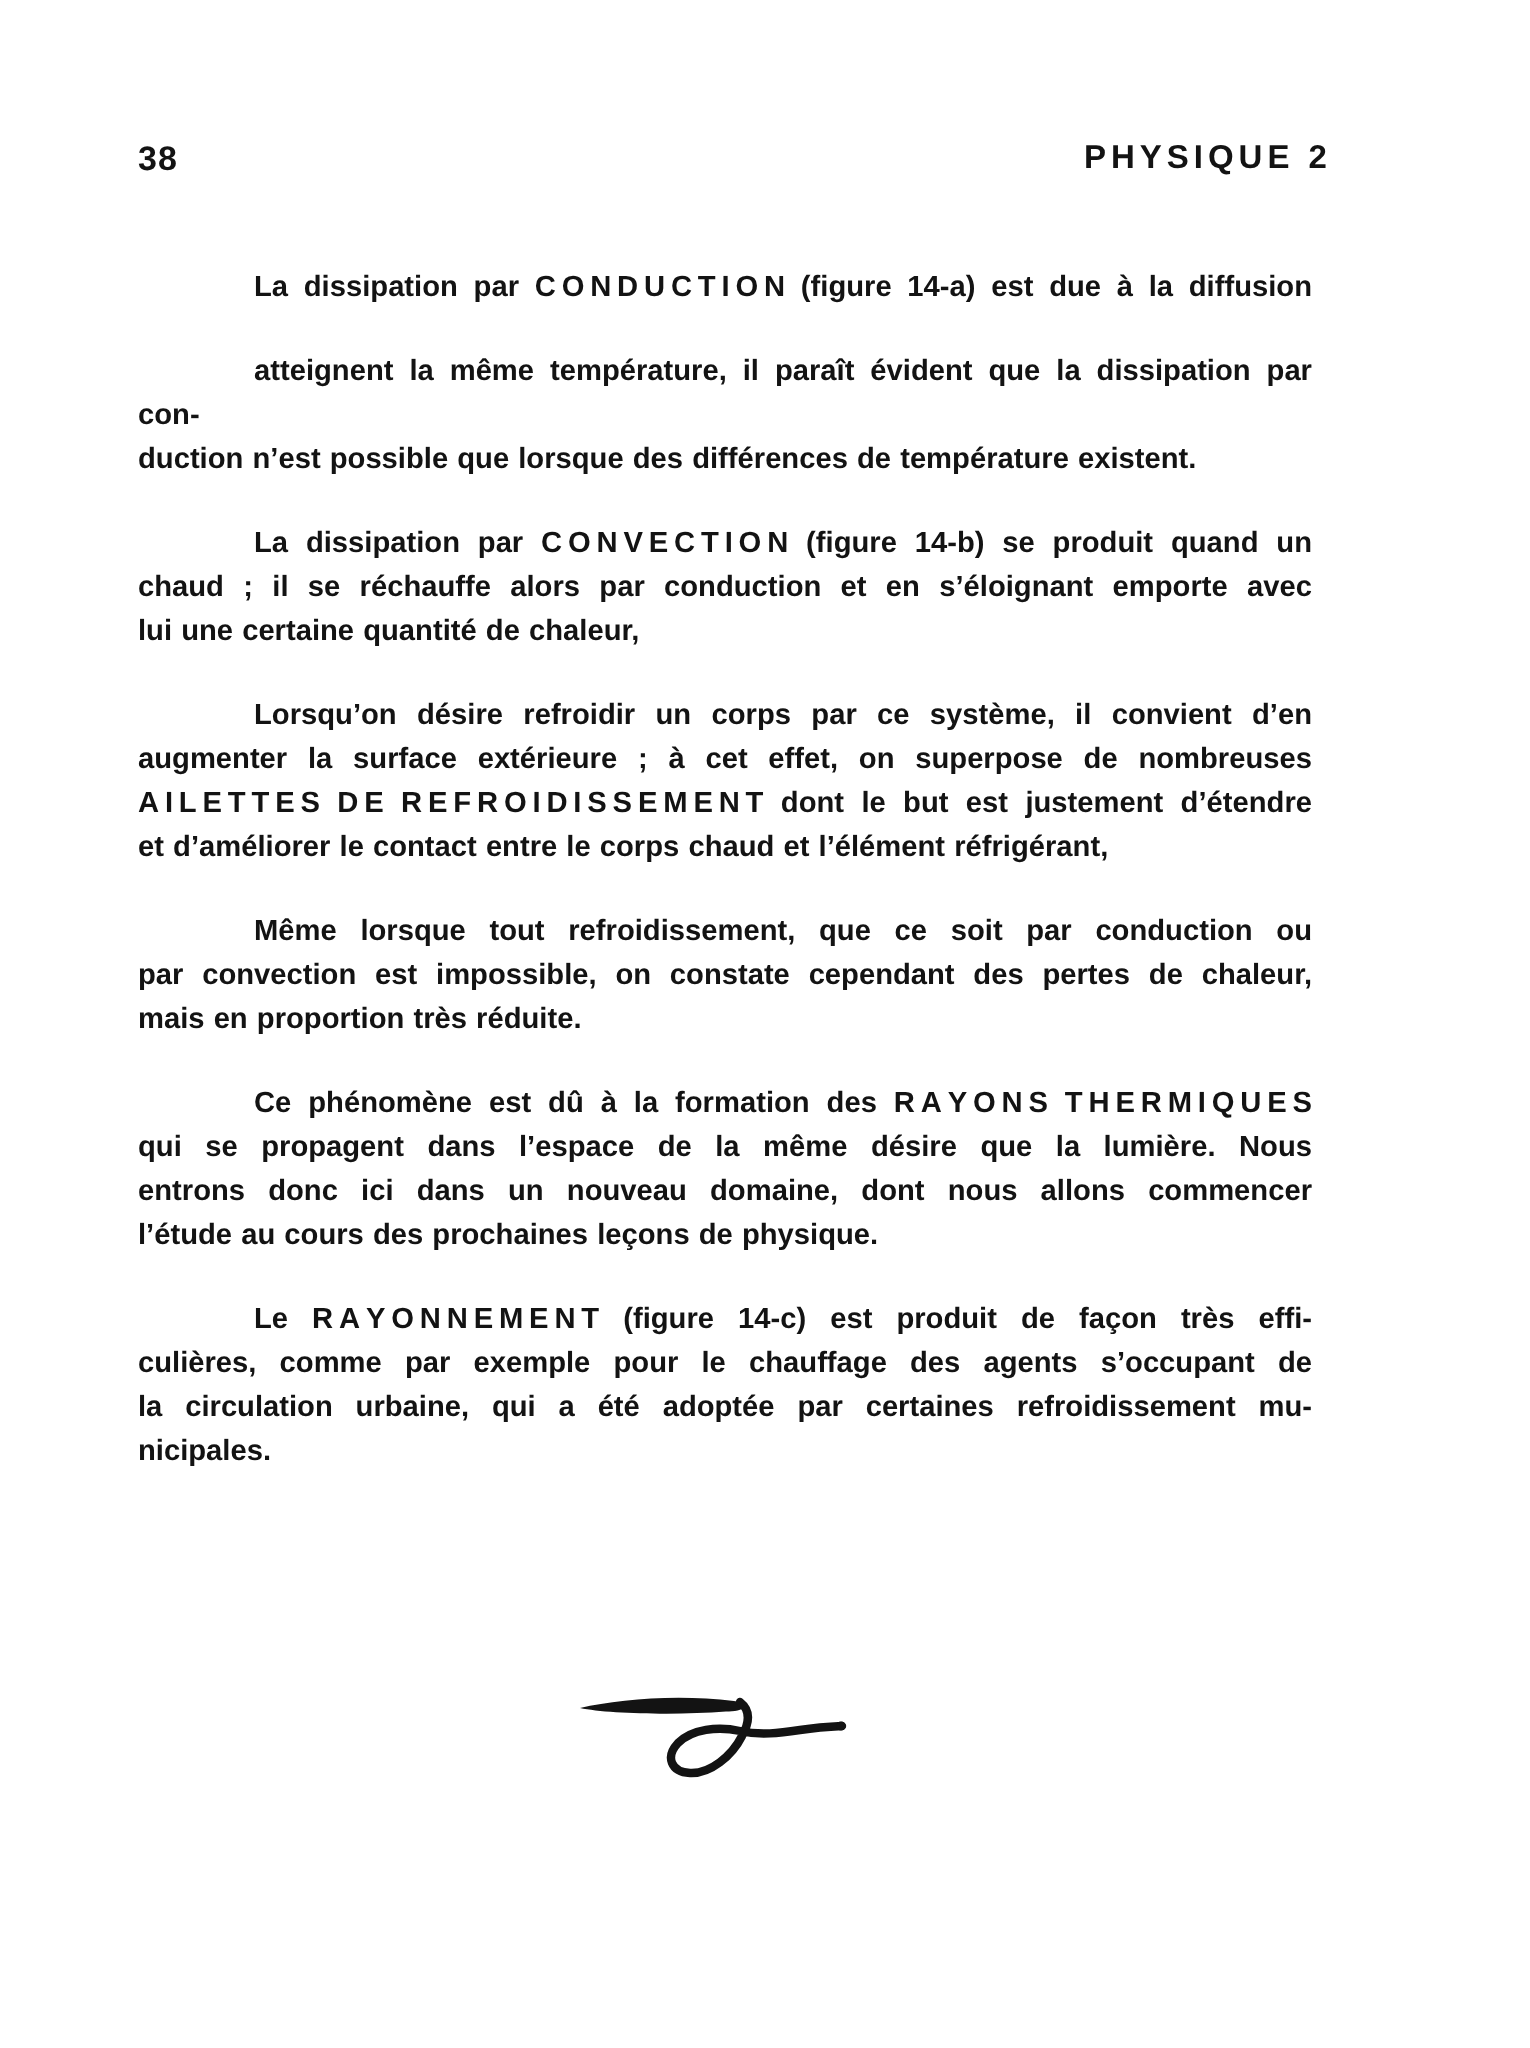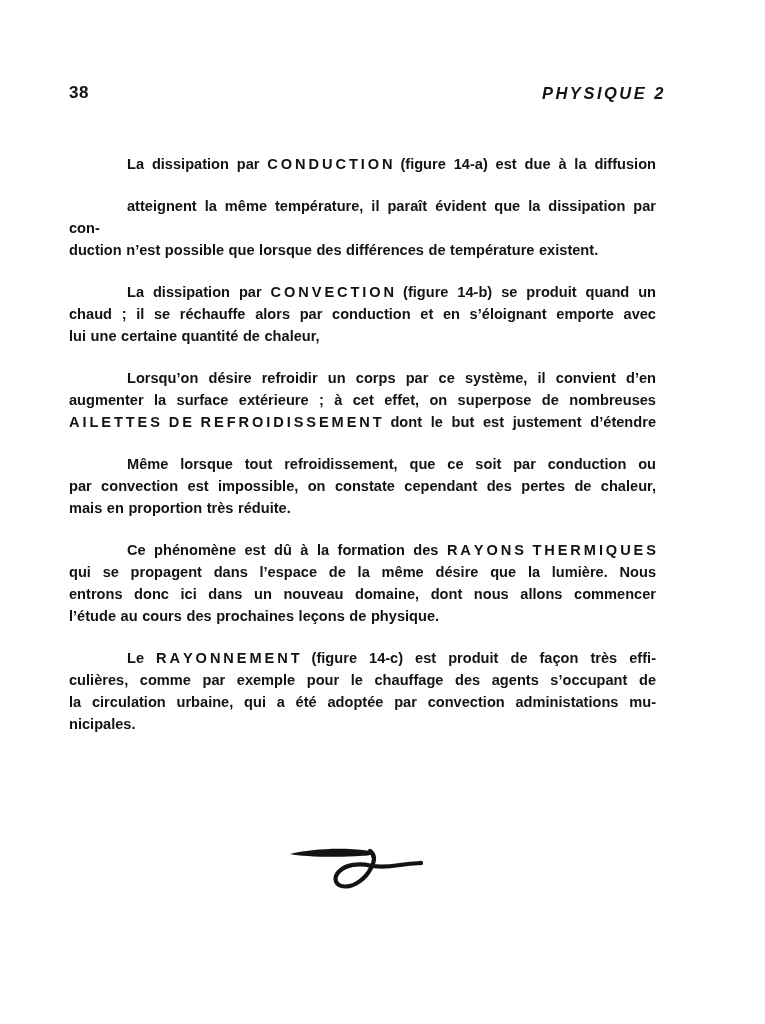--- a/index.html
+++ b/index.html
@@ -11,34 +11,33 @@
     position: relative;
     width: 765px;
     height: 1024px;
     background: #ffffff;
     overflow: hidden;
     font-family: "Liberation Sans", "DejaVu Sans", sans-serif;
     color: #131313;
   }
   .header {
     position: absolute;
-    top: 83px;
+    top: 70px;
     left: 69px;
     width: 597px;
     display: flex;
     justify-content: space-between;
-    align-items: flex-end;
+    align-items: flex-start;
     font-weight: 700;
     font-size: 17px;
   }
   .page-number {
     letter-spacing: 0.5px;
   }
   .header-title {
-    font-style: italic;
     font-size: 16.5px;
     letter-spacing: 2.5px;
   }
   .body-text {
     position: absolute;
     top: 133px;
     left: 69px;
     width: 587px;
     font-weight: 700;
     font-size: 14.6px;
@@ -49,21 +48,20 @@
     margin: 0 0 20px 0;
   }
   .para .line {
     text-align: justify;
   }
   .para .line.just {
     text-align-last: justify;
   }
   .para .line:first-child {
     text-indent: 58px;
-    margin-top: 20px;
   }
   .signature {
     position: absolute;
     left: 287px;
     top: 845px;
     width: 140px;
     height: 52px;
   }
 </style>
 </head>
@@ -86,36 +84,37 @@
       </div>
     <div class="para">
         <div class="line just">La dissipation par C O N V E C T I O N (figure 14-b) se produit quand un</div>
         <div class="line just">chaud ; il se réchauffe alors par conduction et en s’éloignant emporte avec</div>
         <div class="line">lui une certaine quantité de chaleur,</div>
       </div>
     <div class="para">
         <div class="line just">Lorsqu’on désire refroidir un corps par ce système, il convient d’en</div>
         <div class="line just">augmenter la surface extérieure ; à cet effet, on superpose de nombreuses</div>
         <div class="line just">A I L E T T E S D E R E F R O I D I S S E M E N T dont le but est justement d’étendre</div>
+        <div class="line">et d’améliorer le contact entre le corps chaud et l’élément réfrigérant,</div>
       </div>
     <div class="para">
         <div class="line just">Même lorsque tout refroidissement, que ce soit par conduction ou</div>
         <div class="line just">par convection est impossible, on constate cependant des pertes de chaleur,</div>
         <div class="line">mais en proportion très réduite.</div>
       </div>
     <div class="para">
         <div class="line just">Ce phénomène est dû à la formation des R A Y O N S T H E R M I Q U E S</div>
         <div class="line just">qui se propagent dans l’espace de la même désire que la lumière. Nous</div>
         <div class="line just">entrons donc ici dans un nouveau domaine, dont nous allons commencer</div>
         <div class="line">l’étude au cours des prochaines leçons de physique.</div>
       </div>
     <div class="para">
         <div class="line just">Le R A Y O N N E M E N T (figure 14-c) est produit de façon très effi-</div>
         <div class="line just">culières, comme par exemple pour le chauffage des agents s’occupant de</div>
-        <div class="line just">la circulation urbaine, qui a été adoptée par convection administations mu-</div>
+        <div class="line just">la circulation urbaine, qui a été adoptée par certaines refroidissement mu-</div>
         <div class="line">nicipales.</div>
       </div>
   </div>
 
   <svg class="signature" viewBox="0 0 140 52" xmlns="http://www.w3.org/2000/svg" aria-hidden="true">
     <path d="M3,9 C22,4.5 52,2 80,5.5 C84,6 85.5,7 85,8.5 C84.5,10 80,10.8 76,10.8 C50,12.8 16,11.8 3,9 Z" fill="#131313"></path>
     <path d="M83,6 C87.5,9.5 88.5,15 84,23 C79,33 68,42 58,41.5 C48.5,41 45.5,33.5 52,26.5 C59,19.5 72,18 83,20.5 C93,22.8 103,21.5 113,20 C121,18.8 128,18.3 134,18" fill="none" stroke="#131313" stroke-width="4.2" stroke-linecap="round"></path>
     <circle cx="133.5" cy="18" r="2.3" fill="#131313"></circle>
   </svg>
 

